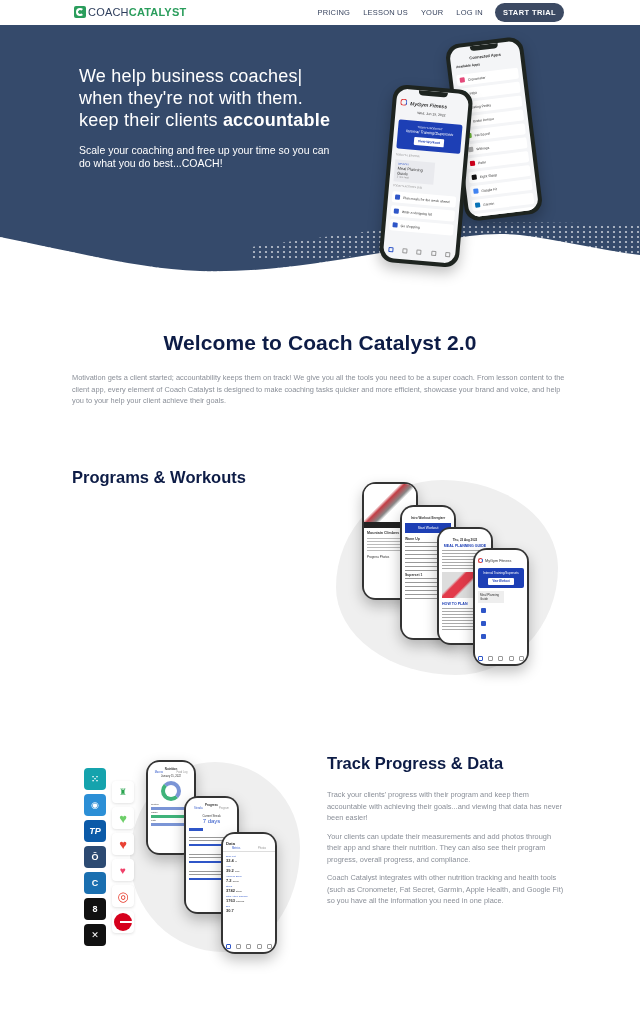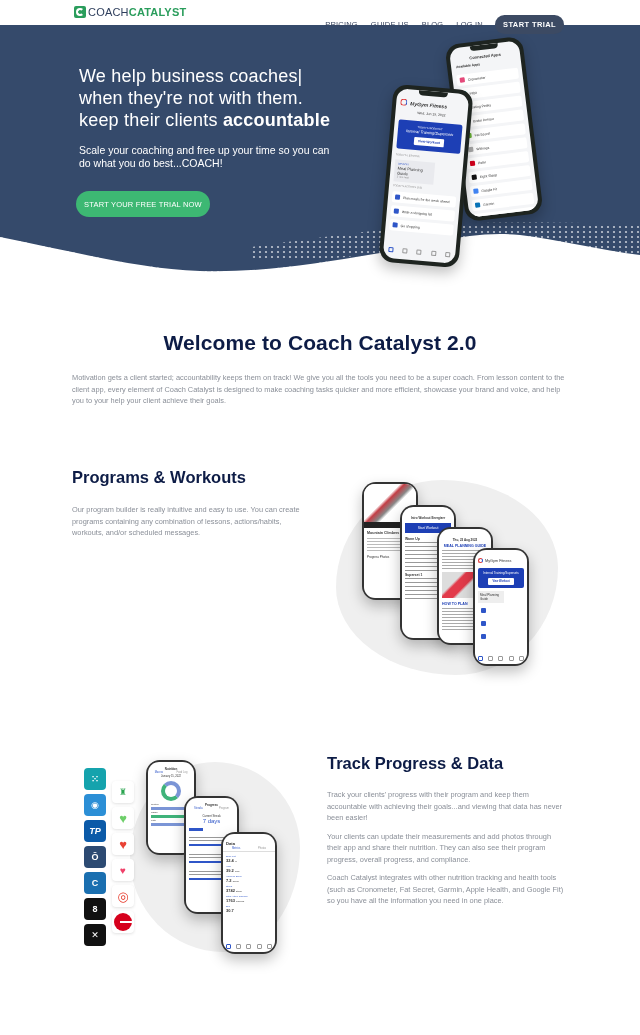--- a/index.html
+++ b/index.html
@@ -6,21 +6,21 @@
   html, body { width: 640px; background: #ffffff; font-family: "Liberation Sans", "DejaVu Sans", sans-serif; }
   body { position: relative; height: 1035px; overflow: hidden; }
 
   
   .nav { position: absolute; top: 0; left: 0; width: 640px; height: 25px; background: #fff; display: flex; align-items: center; z-index: 5; border-radius: 10px; }
   .logo { position: absolute; left: 74px; top: 6px; display: flex; align-items: center; }
   .logo-mark { width: 12px; height: 12px; background: #2a9d5c; border-radius: 2px; color: #fff; font-weight: bold; font-size: 9px; display: flex; align-items: center; justify-content: center; margin-right: 2px; }
   .logo-mark span { display: inline-block; width: 8px; height: 8px; border: 2px solid #fff; border-right-color: transparent; border-radius: 50%; }
   .logo-text { font-size: 11px; letter-spacing: 0.2px; color: #2e3e5c; }
   .logo-text b { color: #2a9d5c; font-weight: bold; }
-  .nav-links { position: absolute; right: 76px; top: 15px; display: flex; align-items: center; }
+  .nav-links { position: absolute; right: 76px; top: 3px; display: flex; align-items: center; }
   .nav-link { font-size: 7.5px; color: #3a4660; margin-left: 13px; letter-spacing: 0.2px; }
   .nav-cta { margin-left: 12px; background: #3c4a63; color: #fff; font-size: 7.5px; font-weight: bold; letter-spacing: 0.4px; padding: 5px 8px; border-radius: 10px; }
 
   
   .hero { position: absolute; top: 25px; left: 0; width: 640px; height: 255px; }
   .hero svg.bg { position: absolute; top: 0; left: 0; }
   .hero-title { position: absolute; left: 79px; top: 40px; color: #fff; font-size: 18px; line-height: 22px; font-weight: normal; letter-spacing: 0.2px; }
   .hero-title b { font-weight: bold; }
   .hero-sub { position: absolute; left: 79px; top: 119px; color: #fff; font-size: 10.5px; line-height: 13px; width: 260px; }
   .hero-cta { position: absolute; left: 76px; top: 166px; width: 134px; height: 26px; border-radius: 13px; background: #3db873; color: #fff; font-size: 7.5px; display: flex; align-items: center; justify-content: center; letter-spacing: 0.2px; }
@@ -56,22 +56,22 @@
 
 <div class="nav">
   <div class="logo">
     <div class="logo-mark">
         <span></span>
       </div>
     <div class="logo-text"><span>COACH</span><b>CATALYST</b></div>
   </div>
   <div class="nav-links">
     <a class="nav-link">PRICING</a>
-    <a class="nav-link">GUIDE US</a>
-    <a class="nav-link">BLOG</a>
+    <a class="nav-link">LESSON US</a>
+    <a class="nav-link">YOUR</a>
     <a class="nav-link">LOG IN</a>
     <a class="nav-cta">START TRIAL</a>
   </div>
 </div>
 
 <div class="hero">
   <svg class="bg" width="640" height="255" viewBox="0 0 640 255">
     <defs>
       <pattern id="dots" x="0" y="0" width="6" height="5" patternUnits="userSpaceOnUse">
         <circle cx="2" cy="2" r="1.1" fill="#ffffff"></circle>
@@ -81,21 +81,20 @@
     <path d="M0,212 C80,228 140,244 200,246 C260,248 320,238 380,228 C430,220 470,205 520,210 C560,215 600,225 640,230 L640,245 C600,238 560,228 520,224 C470,220 430,234 380,240 C320,248 260,256 200,255 C140,254 80,238 0,222 Z" fill="url(#dots)" opacity="0.85"></path>
     <path d="M250,222 C300,215 340,210 380,205 C440,198 520,195 640,200 L640,230 C600,225 560,215 520,210 C470,205 430,220 380,228 C320,236 280,236 250,234 Z" fill="url(#dots)" opacity="0.7"></path>
   </svg>
 
   <div class="hero-title">
     <div>We help business coaches|</div>
     <div>when they're not with them.</div>
     <div><span>keep their clients </span><b>accountable</b></div>
   </div>
   <div class="hero-sub">Scale your coaching and free up your time so you can do what you do best...COACH!</div>
-  <a class="hero-cta">START YOUR FREE TRIAL NOW</a>
 
   <div class="phone" style="left:455px; top:15px; width:78px; height:178px; transform: rotate(-7deg);">
     <div class="screen">
       <div class="notch"></div>
       <div class="scr-title">Connected Apps</div>
       <div style="padding:3px 5px; font-weight:bold;">Available Apps</div>
       <div class="row">
           <i class="ic" style="background:#e4497a"></i>
           <span>Cronometer</span>
         </div>
@@ -184,21 +183,20 @@
         </div>
     </div>
   </div>
 </div>
 
 <h1 class="welcome-title">Welcome to Coach Catalyst 2.0</h1>
 <p class="welcome-body">Motivation gets a client started; accountability keeps them on track! We give you all the tools you need to be a super coach. From lesson content to the client app, every element of Coach Catalyst is designed to make coaching tasks quicker and more efficient, showcase your brand and voice, and help you to your help your client achieve their goals.</p>
 
 <h2 class="sec-title" style="left:72px; top:468px;">Programs &amp; Workouts</h2>
 <div class="sec-body" style="left:72px; top:504px; width:240px;">
-  <p>Our program builder is really intuitive and easy to use. You can create programs containing any combination of lessons, actions/habits, workouts, and/or scheduled messages.</p>
 </div>
 
 <div class="blob" style="left:336px; top:480px; width:222px; height:195px; border-radius: 48% 52% 46% 54% / 55% 45% 55% 45%;"></div>
 
 <div class="phone" style="left:362px; top:482px; width:56px; height:118px; padding:2px; background:#333;">
   <div class="screen" style="background:#fff;">
     <div style="height:38px;background:linear-gradient(135deg,#fff 40%,#c43d45 45%,#888 55%,#fff 60%);"></div>
     <div style="height:6px;background:#222;"></div>
     <div style="padding:3px;font-weight:bold;font-size:3.6px;">Mountain Climbers</div>
     <div style="margin:0 3px;height:14px;background:repeating-linear-gradient(#bbb 0 1px,transparent 1px 3px);"></div>

